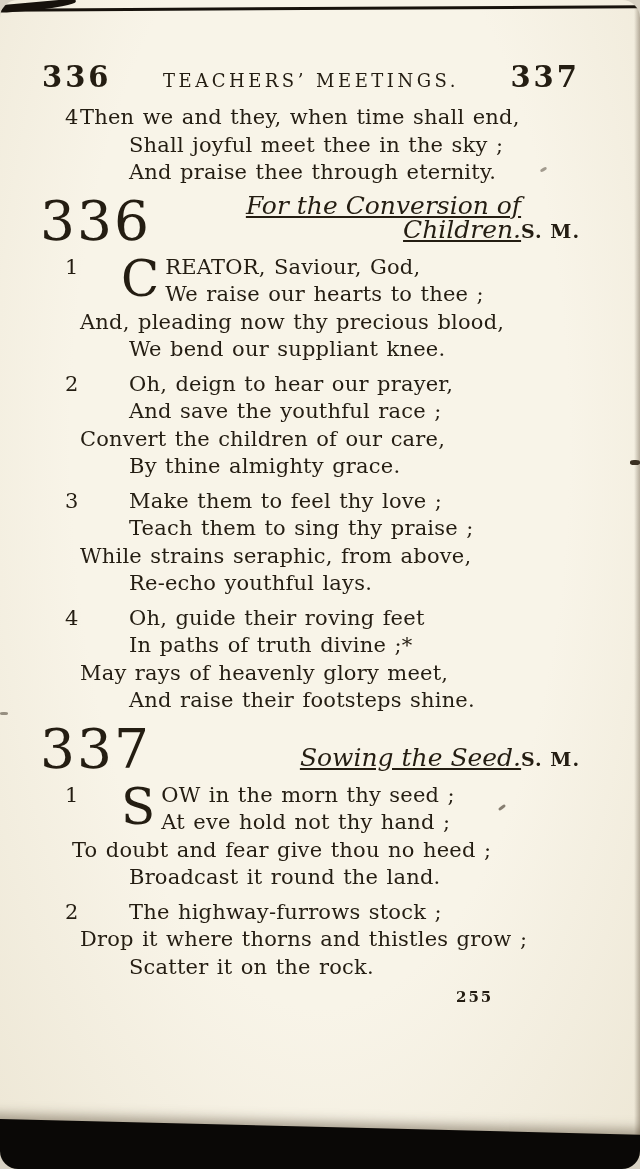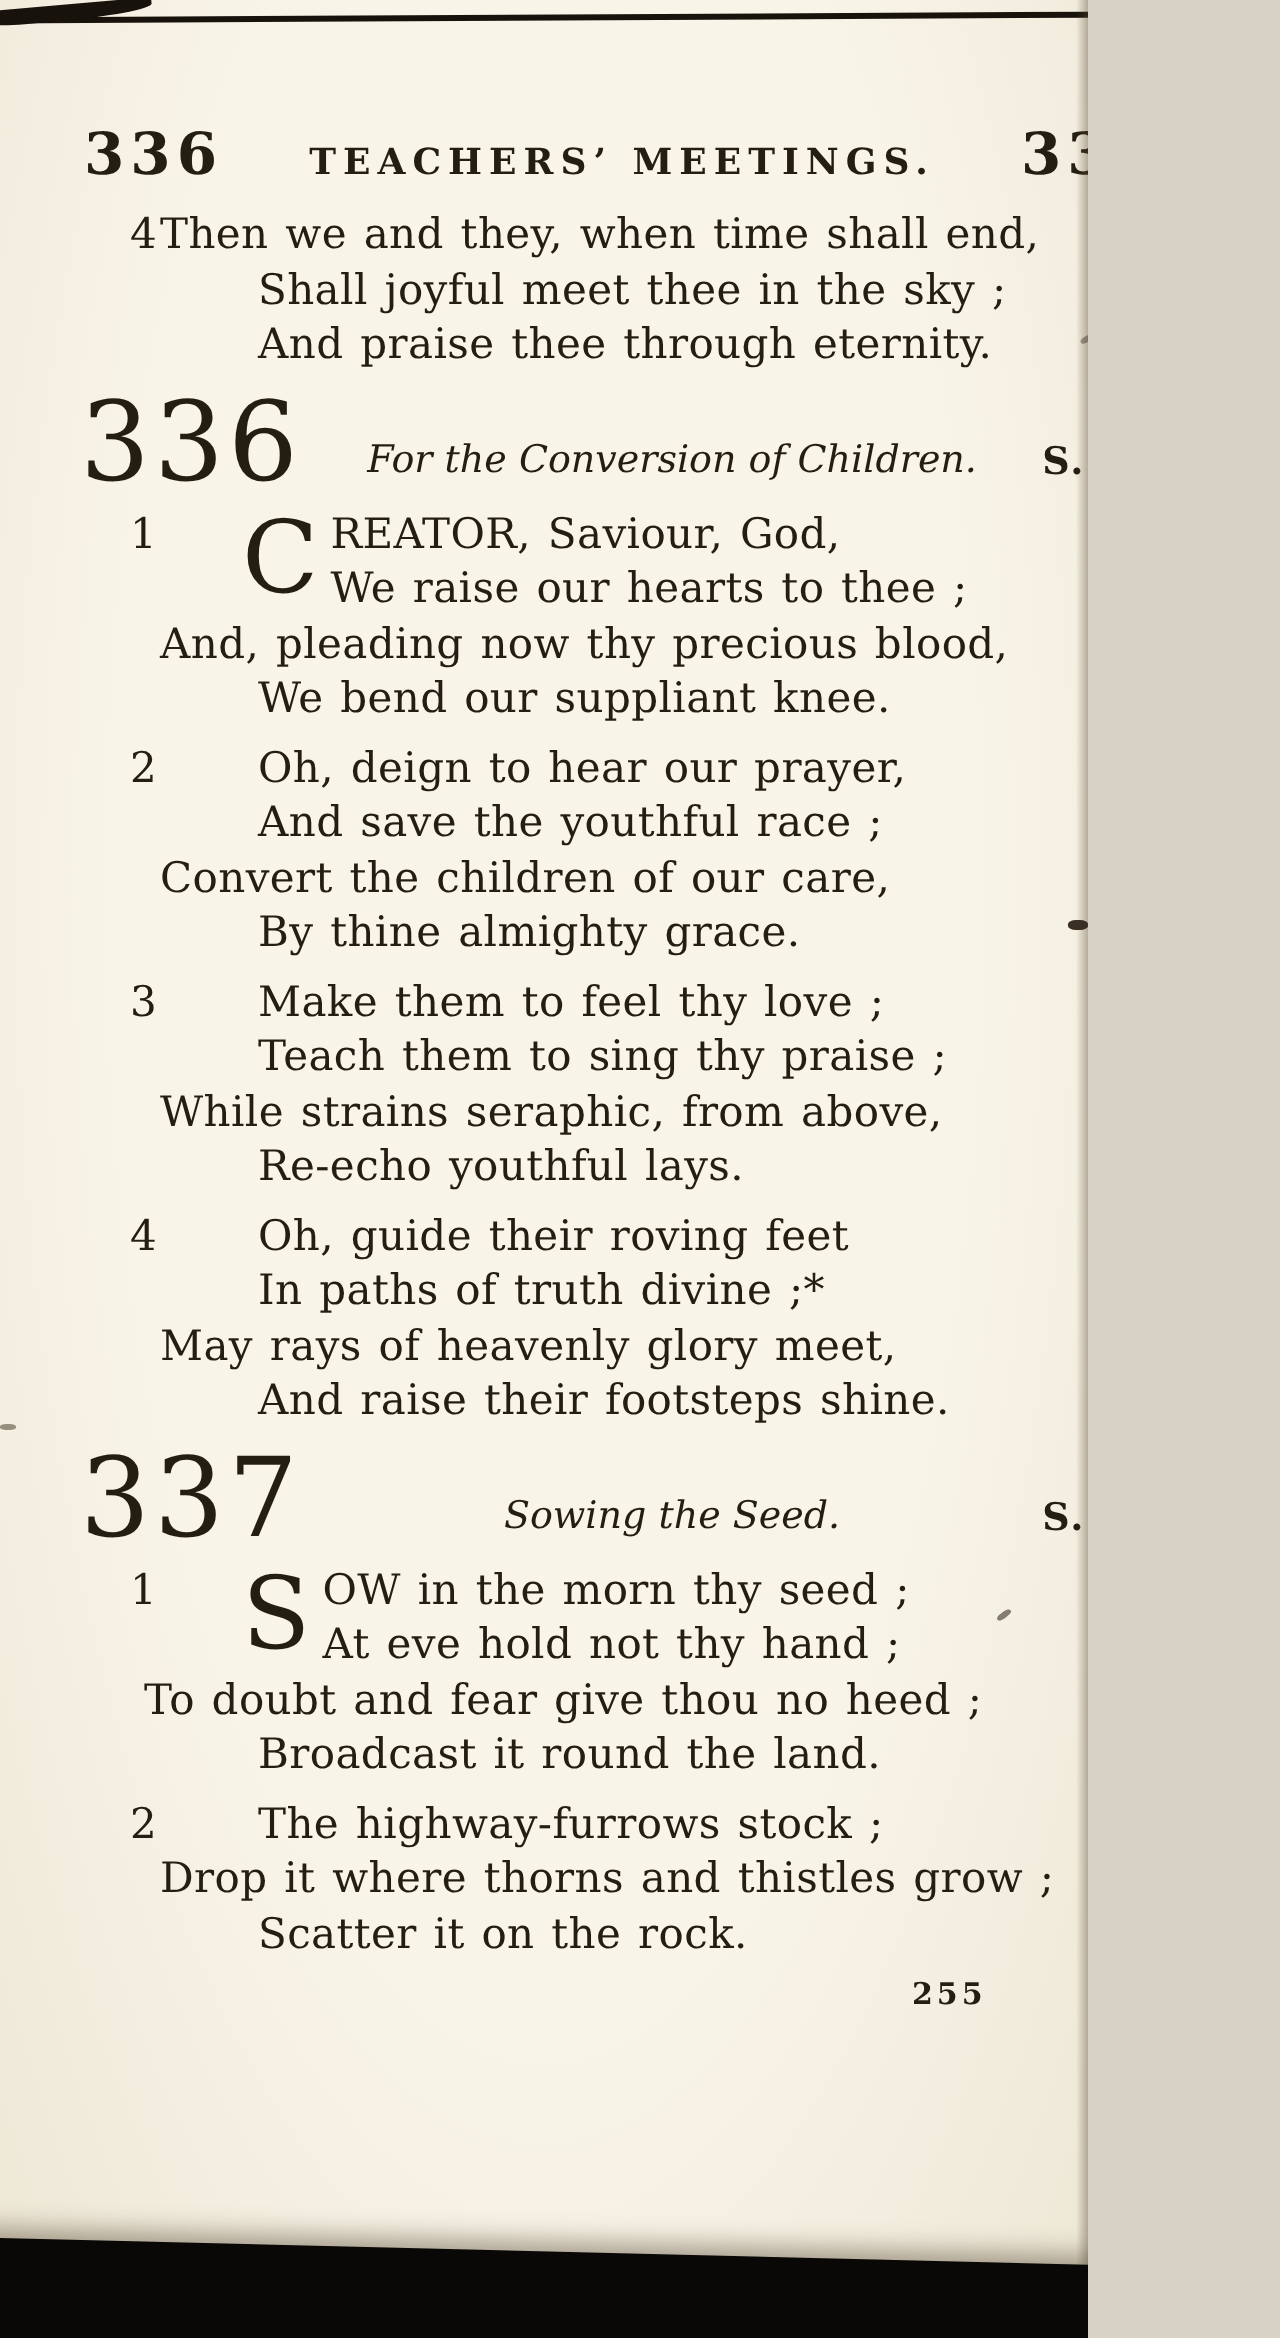--- a/index.html
+++ b/index.html
@@ -1,34 +1,35 @@
 <!DOCTYPE html>
 <html><head>
 <meta charset="utf-8">
 <style>
   * { box-sizing: border-box; }
   html, body { margin: 0; padding: 0; }
   body { width: 640px; height: 1169px; background: #d8d2c4; }
 
   .page {
     position: relative;
-    width: 544px; height: 1169px;
+    width: 640px; height: 1169px;
     overflow: hidden;
     background: radial-gradient(ellipse at 50% 38%, #f8f4e8 55%, #eee8d7 96%);
     font-family: "DejaVu Serif", "Liberation Serif", serif;
     color: #241d12;
+    border-radius: 18px;
   }
 
   
   .header {
     position: absolute; top: 60px; left: 42px; width: 538px;
     display: flex; justify-content: space-between; align-items: baseline;
   }
   .hnum { font-size: 29px; font-weight: bold; letter-spacing: 3px; }
-  .htitle { font-size: 18px; font-weight: bold; letter-spacing: 3.5px; }
+  .htitle { font-size: 18px; font-weight: normal; letter-spacing: 3.5px; }
 
   
   .content { position: absolute; top: 104px; left: 60px; width: 522px; }
 
   .line {
     font-size: 21px; line-height: 27.5px;
     letter-spacing: 0.2px; word-spacing: 1.5px;
     white-space: nowrap;
   }
   .verse { position: relative; margin-bottom: 7px; }
@@ -37,21 +38,21 @@
   .in1 { margin-left: 20px; }
   .in2 { margin-left: 69px; }
 
   .dc-block { margin-left: 61px; }
   .dc-block::after { content: ""; display: table; clear: both; }
   .dropcap { float: left; font-size: 50px; line-height: 51px; padding-right: 6px; }
 
   
   .hymn-head { display: flex; align-items: flex-end; margin: 0 0 5px 0; }
   .hymn-num { font-size: 55px; line-height: 55px; letter-spacing: 2px; margin-left: -20px; }
-  .hymn-title { flex: 1; text-align: center; font-style: italic; font-size: 19px; line-height: 24px; padding-bottom: 7px; }
+  .hymn-title { flex: 1; text-align: right; font-style: italic; font-size: 25px; line-height: 24px; padding-bottom: 7px; text-decoration: underline; }
   .hymn-meter { font-size: 19px; font-weight: bold; letter-spacing: 1px; padding-bottom: 7px; padding-right: 2px; }
 
   .pagenum { margin-top: 4px; margin-left: 396px; font-size: 15px; font-weight: bold; letter-spacing: 2px; }
 
   
   .scan-top { position: absolute; top: 7px; left: -10px; width: 670px; height: 3px; background: #17120c; transform: rotate(-0.3deg); }
   .scan-top-left { position: absolute; top: 2px; left: -4px; width: 80px; height: 8px; background: #17120c; border-radius: 0 0 60% 20%; transform: rotate(-5deg); }
   .scan-bottom { position: absolute; left: -15px; bottom: -18px; width: 680px; height: 60px; background: #0a0806; transform: rotate(1.4deg); box-shadow: 0 -5px 12px rgba(90,75,55,.5); }
   .scan-right { position: absolute; top: 0; right: 0; width: 6px; height: 100%; background: linear-gradient(to left, rgba(85,70,50,.4), rgba(85,70,50,0)); }
   .speck { position: absolute; background: #3a2f22; border-radius: 40%; }

